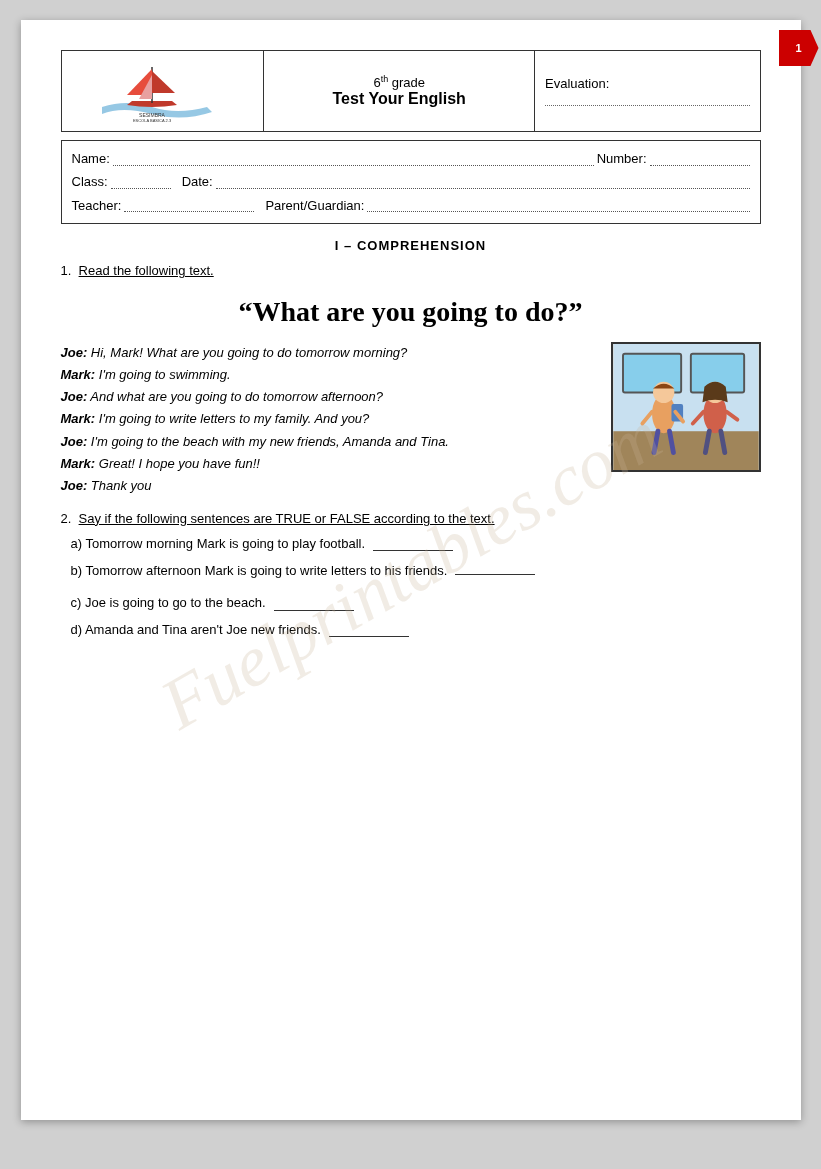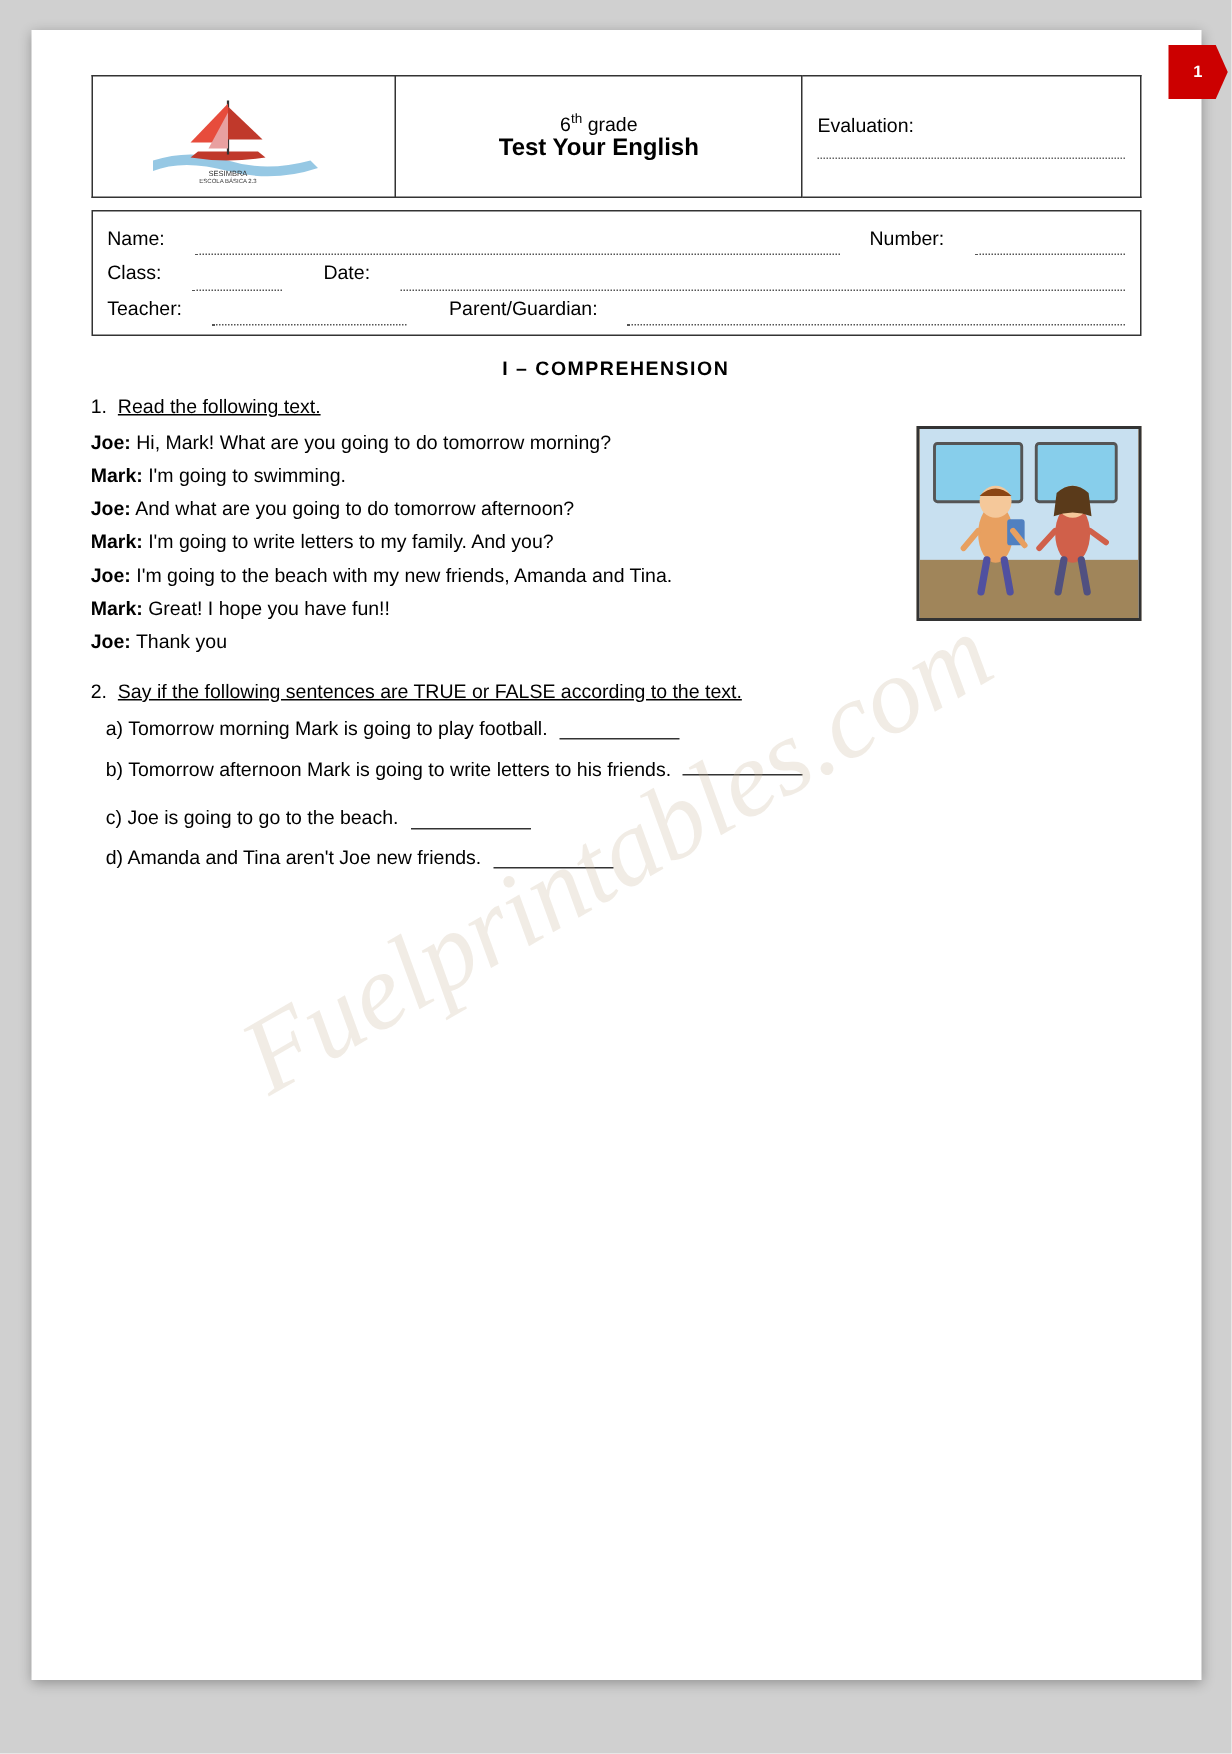--- a/index.html
+++ b/index.html
@@ -88,22 +88,22 @@
     
     .info-box {
       border: 1.5px solid #333;
       padding: 6px 10px;
       margin-bottom: 12px;
       font-size: 13px;
       line-height: 1.8;
     }
     .info-row {
       display: flex;
-      align-items: flex-end;
-      gap: 20px;
+      align-items: center;
+      gap: 3px;
     }
     .dotted-field {
       border-bottom: 1px dotted #555;
       flex: 1;
       min-width: 40px;
       height: 14px;
     }
 
     
     .section-heading {
@@ -133,20 +133,21 @@
       font-weight: bold;
       text-align: center;
       margin: 18px 0 14px 0;
       font-family: Georgia, serif;
     }
 
     
     .dialogue-wrap {
       position: relative;
       margin-bottom: 14px;
+      font-style: italic;
     }
     .dialogue-text {
       font-size: 13px;
       line-height: 1.7;
       max-width: 460px;
     }
     .dialogue-text .speaker {
       font-weight: bold;
     }
 
@@ -309,20 +310,21 @@
     </div>
   </div>
 
   <div class="section-heading">I – COMPREHENSION</div>
 
   <div class="question">
     <div class="question-label">
       1.&nbsp;&nbsp;<u>Read the following text.</u>
     </div>
 
+    <div class="big-title">“What are you going to do?”</div>
 
     <div class="dialogue-wrap">
       <div class="dialogue-text">
         <div><span class="speaker">Joe:</span> Hi, Mark! What are you going to do tomorrow morning?</div>
         <div><span class="speaker">Mark:</span> I'm going to swimming.</div>
         <div><span class="speaker">Joe:</span> And what are you going to do tomorrow afternoon?</div>
         <div><span class="speaker">Mark:</span> I'm going to write letters to my family. And you?</div>
         <div><span class="speaker">Joe:</span> I'm going to the beach with my new friends, Amanda and Tina.</div>
         <div><span class="speaker">Mark:</span> Great! I hope you have fun!!</div>
         <div><span class="speaker">Joe:</span> Thank you</div>

